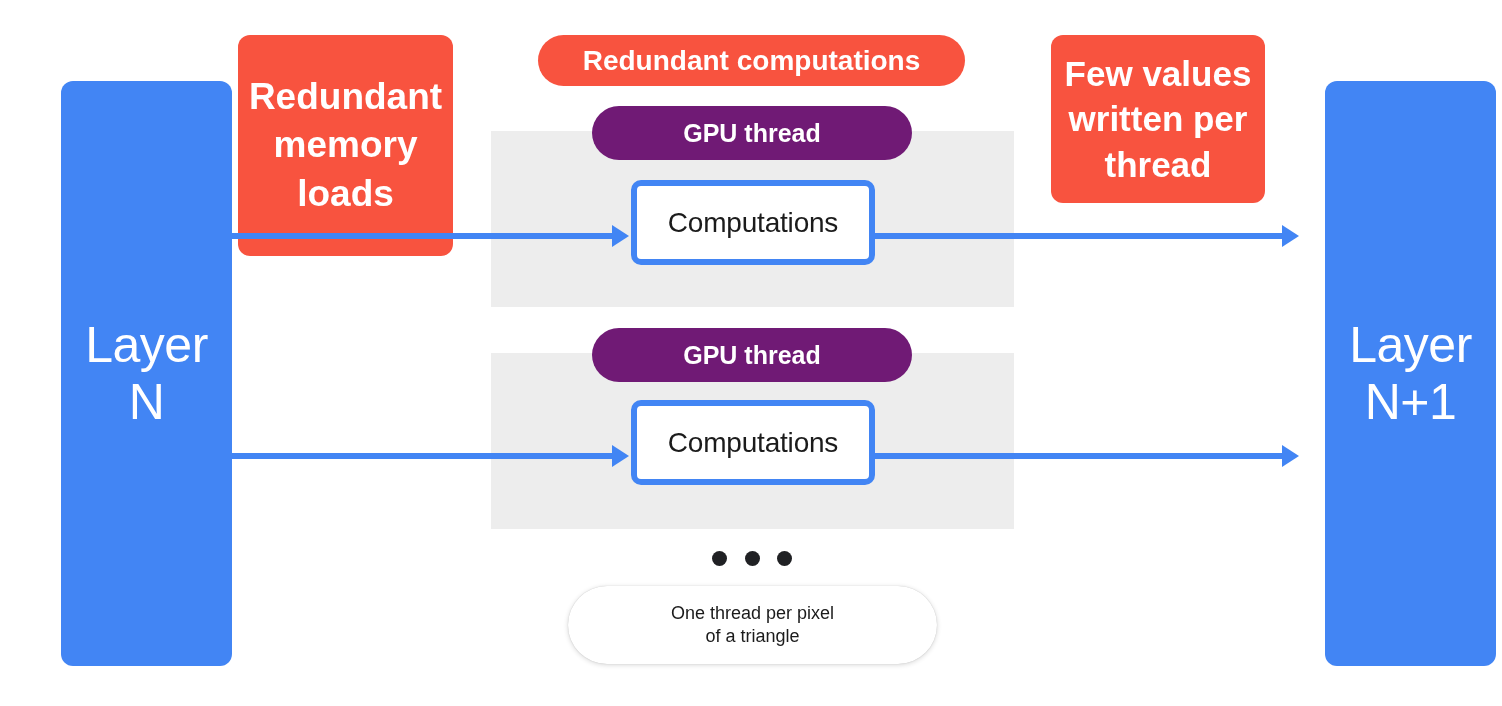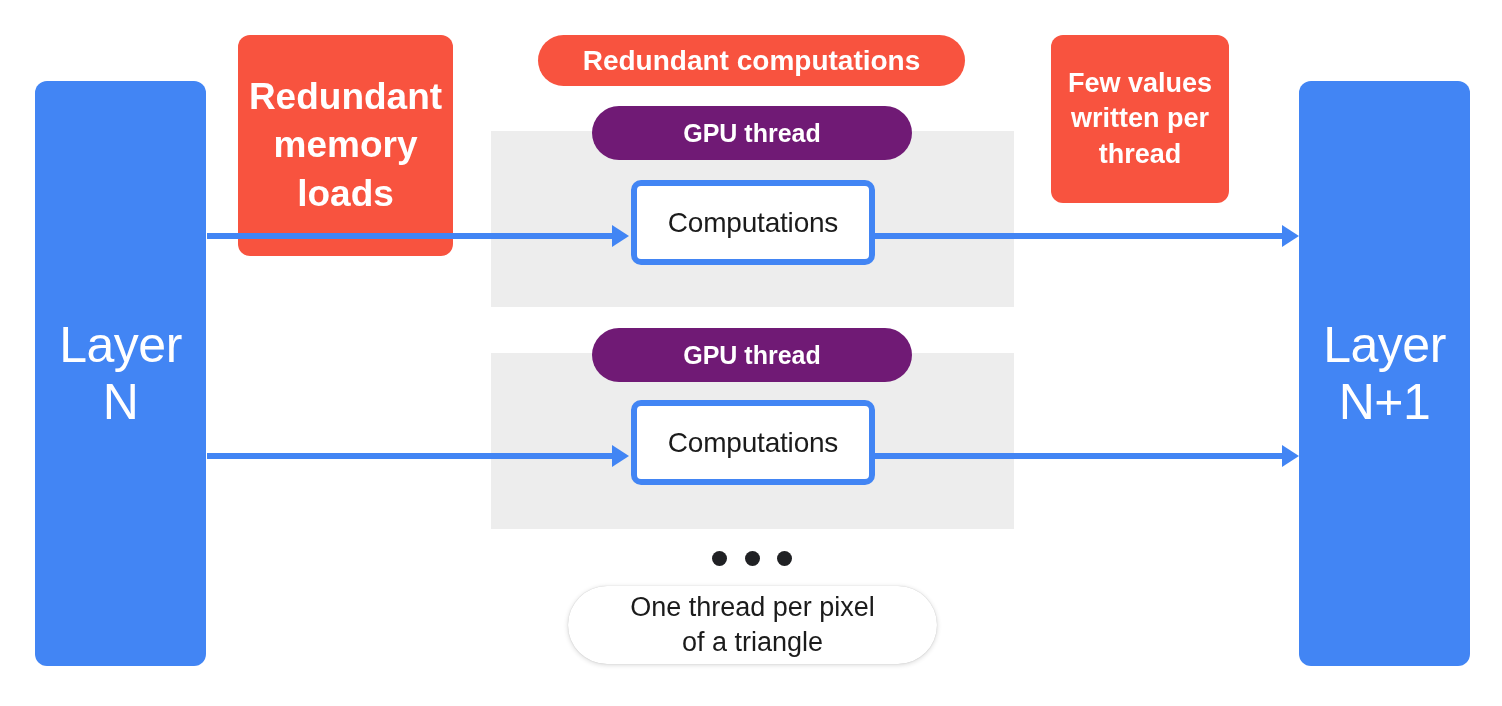--- a/index.html
+++ b/index.html
@@ -26,20 +26,21 @@
     display: flex;
     align-items: center;
     justify-content: center;
     text-align: center;
     color: #ffffff;
     font-size: 50px;
     line-height: 1.14;
     letter-spacing: -0.5px;
     font-weight: 400;
     white-space: pre-line;
+    margin-left: 26px;
   }
   #layer-n   { left: 35px;   top: 81px; width: 171px; height: 585px; }
   #layer-n1  { left: 1299px; top: 81px; width: 171px; height: 585px; }
 
   
   .callout-red {
     position: absolute;
     background: #F8533F;
     color: #ffffff;
     font-weight: bold;
@@ -49,23 +50,23 @@
     justify-content: center;
     white-space: pre-line;
   }
   #callout-memory-loads {
     left: 238px; top: 35px; width: 215px; height: 221px;
     border-radius: 12px;
     font-size: 37px;
     line-height: 1.30;
   }
   #callout-few-values {
-    left: 1051px; top: 35px; width: 178px; height: 168px;
+    left: 1051px; top: 35px; width: 214px; height: 168px;
     border-radius: 12px;
-    font-size: 27px;
+    font-size: 35px;
     line-height: 1.30;
   }
   #callout-redundant-computations {
     left: 538px; top: 35px; width: 427px; height: 51px;
     border-radius: 26px;
     font-size: 28px;
     line-height: 1;
   }
 
   
@@ -165,21 +166,21 @@
     width: 369px;
     height: 78px;
     background: #ffffff;
     border-radius: 39px;
     box-shadow: 0 1px 5px rgba(0,0,0,0.16), 0 0 1px rgba(0,0,0,0.22);
     display: flex;
     align-items: center;
     justify-content: center;
     text-align: center;
     color: #1b1b1b;
-    font-size: 27px;
+    font-size: 18px;
     line-height: 1.28;
     white-space: pre-line;
   }
 </style>
 </head>
 <body>
 
 <div id="canvas">
 
   <div class="layer-box" id="layer-n">Layer

